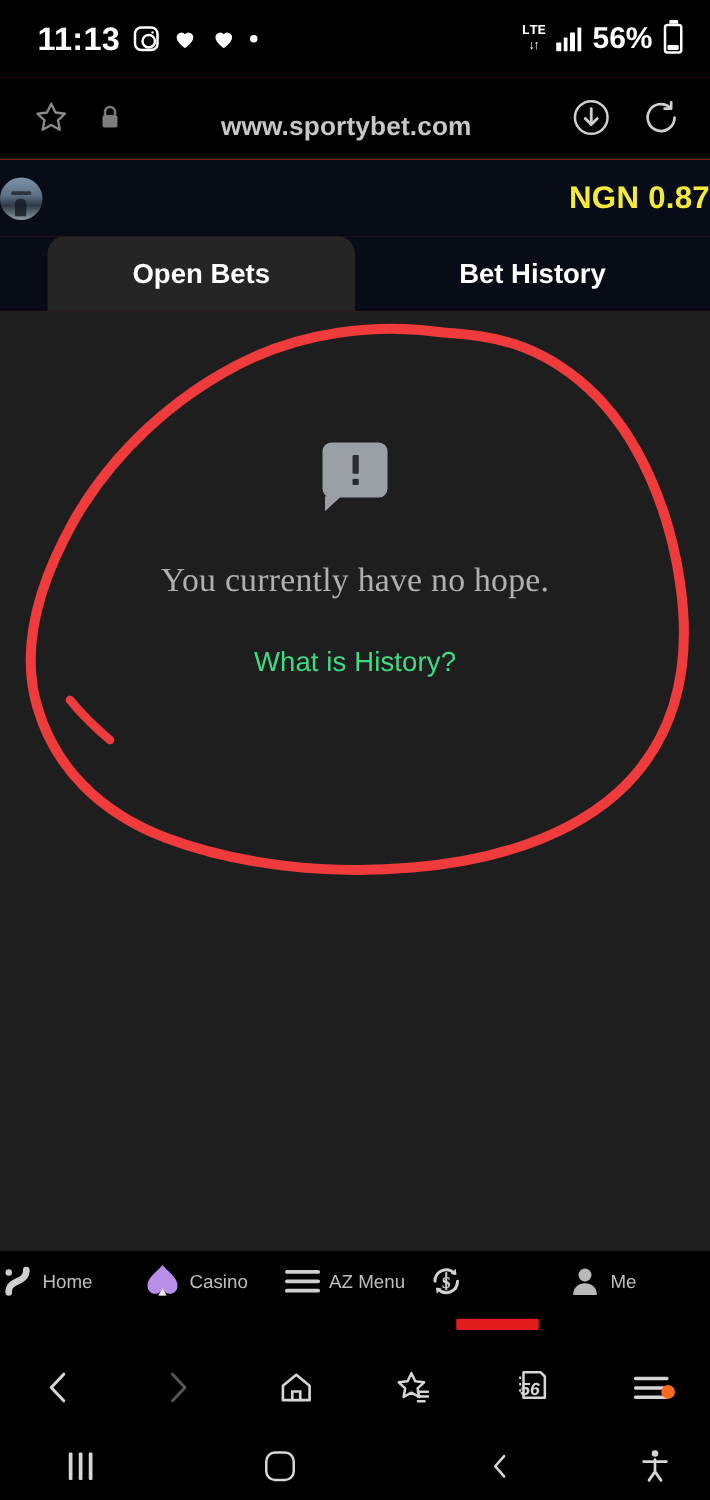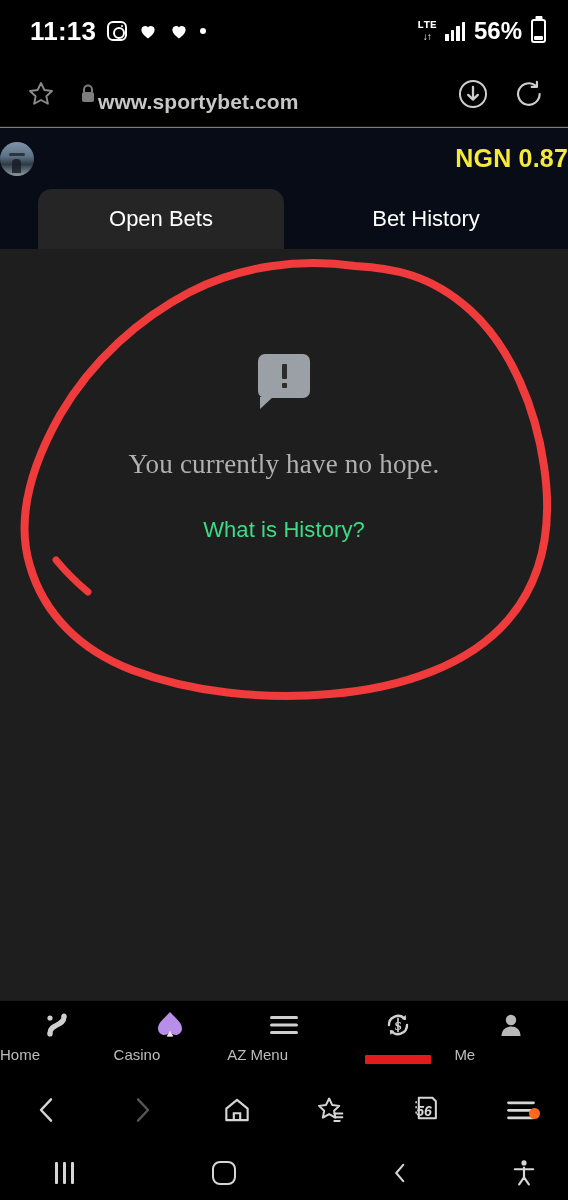--- a/index.html
+++ b/index.html
@@ -1,19 +1,19 @@
 <!DOCTYPE html>
 <html><head>
 <meta charset="utf-8">
 <style>
   * { margin:0; padding:0; box-sizing:border-box; }
   html,body { width:568px; height:1200px; background:#000; overflow:hidden; }
   body { font-family:"Liberation Sans", sans-serif; -webkit-font-smoothing:antialiased; }
 
-  #app { position:relative; width:568px; height:904px; background:#3b82f6; }
+  #app { position:relative; width:568px; height:904px; background:#7f1d1d; }
 
   
   .statusbar{ position:absolute; left:0; top:0; width:568px; height:62px;
     background:#000; display:flex; align-items:center;
     padding:0 22px 0 30px; }
   .sb-left{ display:flex; align-items:center; gap:11px; }
   .sb-time{ color:#fff; font-size:26px; font-weight:700; letter-spacing:.2px; }
   .sb-right{ margin-left:auto; display:flex; align-items:center; gap:9px; }
   .ig-icon{ width:20px; height:20px; border:2px solid #fff; border-radius:6px;
     position:relative; }
@@ -33,42 +33,42 @@
   .batt{ width:15px; height:24px; border:2.2px solid #fff; border-radius:3px;
     position:relative; display:flex; align-items:flex-end; padding:1.4px; }
   .batt::after{ content:""; position:absolute; top:-5px; left:50%; transform:translateX(-50%);
     width:7px; height:3px; background:#fff; border-radius:1px 1px 0 0; }
   .batt i{ display:block; width:100%; background:#fff; border-radius:1px; }
 
   
   .urlbar{ position:absolute; left:0; top:62px; width:568px; height:65px;
     background:#000; display:flex; align-items:center; padding:0 22px 0 26px;
     border-bottom:1px solid #1b1b1b; }
-  .url-text{ flex:1; color:#c7c7c7; font-size:21px; font-weight:700;
+  .url-text{ flex:1; text-align:center; color:#c7c7c7; font-size:21px; font-weight:700;
     letter-spacing:.1px;margin-top:15px; }
   .ub-icon{ display:flex; align-items:center; justify-content:center; }
   .ub-gap{ width:22px; }
 
   
   .site-header{ position:absolute; left:0; top:128px; width:568px; height:61px;
     background:#070c16; display:flex; align-items:center; justify-content:space-between;
     gap:12px; }
   .avatar{ width:34px; height:34px; border-radius:50%; overflow:hidden; position:relative;
     background:linear-gradient(180deg,#7e93a8 0%,#5d7286 42%,#2e3a46 66%,#8f9aa2 100%); }
   .avatar::before{ content:""; position:absolute; left:9px; top:11px; width:16px; height:3px;
     background:rgba(25,30,38,.75); border-radius:2px; }
   .avatar::after{ content:""; position:absolute; left:12px; top:17px; width:9px; height:14px;
     background:rgba(20,26,34,.8); border-radius:4px 4px 0 0; }
   .balance{ color:#f5e93c; font-size:25px; font-weight:700; letter-spacing:.2px; }
 
   
   .tabs{ position:absolute; left:0; top:189px; width:568px; height:60px;
     background:#070c16; display:flex; align-items:flex-end; }
   .tab{ flex:0 0 246px; height:60px; display:flex; align-items:center; justify-content:center;
-    color:#fff; font-size:22px; font-weight:400; }
+    color:#fff; font-size:22px; font-weight:700; }
   .tab.active{ background:#252525; border-radius:14px 14px 0 0; margin-left:38px; }
   .tab.inactive{ flex:1; }
 
   
   .content{ position:absolute; left:0; top:249px; width:568px; height:751px;
     background:#1e1e1e; }
   .empty{ position:absolute; left:0; top:105px; width:568px;
     display:flex; flex-direction:column; align-items:center;text-align:center; }
   .bubble{ width:52px; height:44px; background:#9aa0a6; border-radius:7px;
     position:relative; display:flex; align-items:center; justify-content:center; }
@@ -83,21 +83,21 @@
     font-family:"Liberation Serif", serif; letter-spacing:.2px; }
   .empty-link{ margin-top:37px; color:#3ddc84; font-size:22px; letter-spacing:.1px; }
 
   
   .annot{ position:absolute; left:0; top:0; width:568px; height:1200px;
     pointer-events:none; }
 
   
   .appnav{ position:absolute; left:0; top:1000px; width:568px; height:75px;
     background:#000; display:flex; align-items:flex-start; border-top:1px solid #1a1a1a; }
-  .navitem{ flex:1; display:flex; flex-direction:column; 
+  .navitem{ flex:1; display:flex; flex-direction:row; align-items:center;
     padding-top:9px; gap:6px; position:relative; }
   .navicon{ height:30px; display:flex; align-items:center; justify-content:center; }
   .navlabel{ color:#bdbdbd; font-size:15px; }
   .redbar{ position:absolute; top:54px; left:50%; transform:translateX(-50%);
     width:66px; height:9px; background:#e21b1b; border-radius:1px; }
 
   
   .browsernav{ position:absolute; left:0; top:1075px; width:568px; height:70px;
     background:#000; display:flex; align-items:center; }
   .bn{ flex:1; display:flex; align-items:center; justify-content:center; position:relative; }

